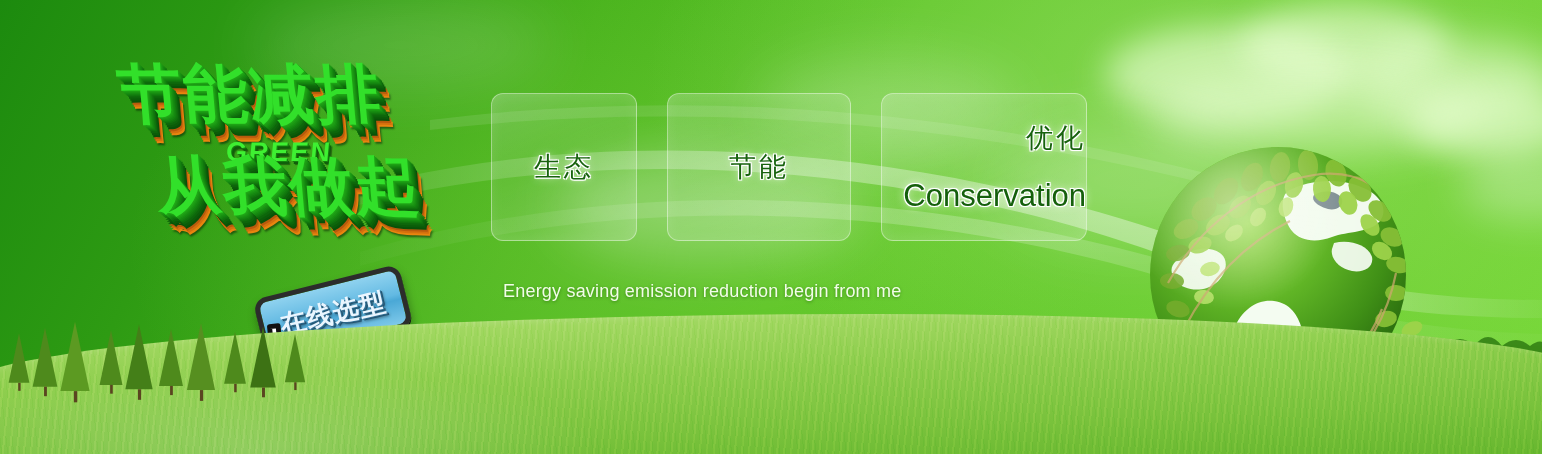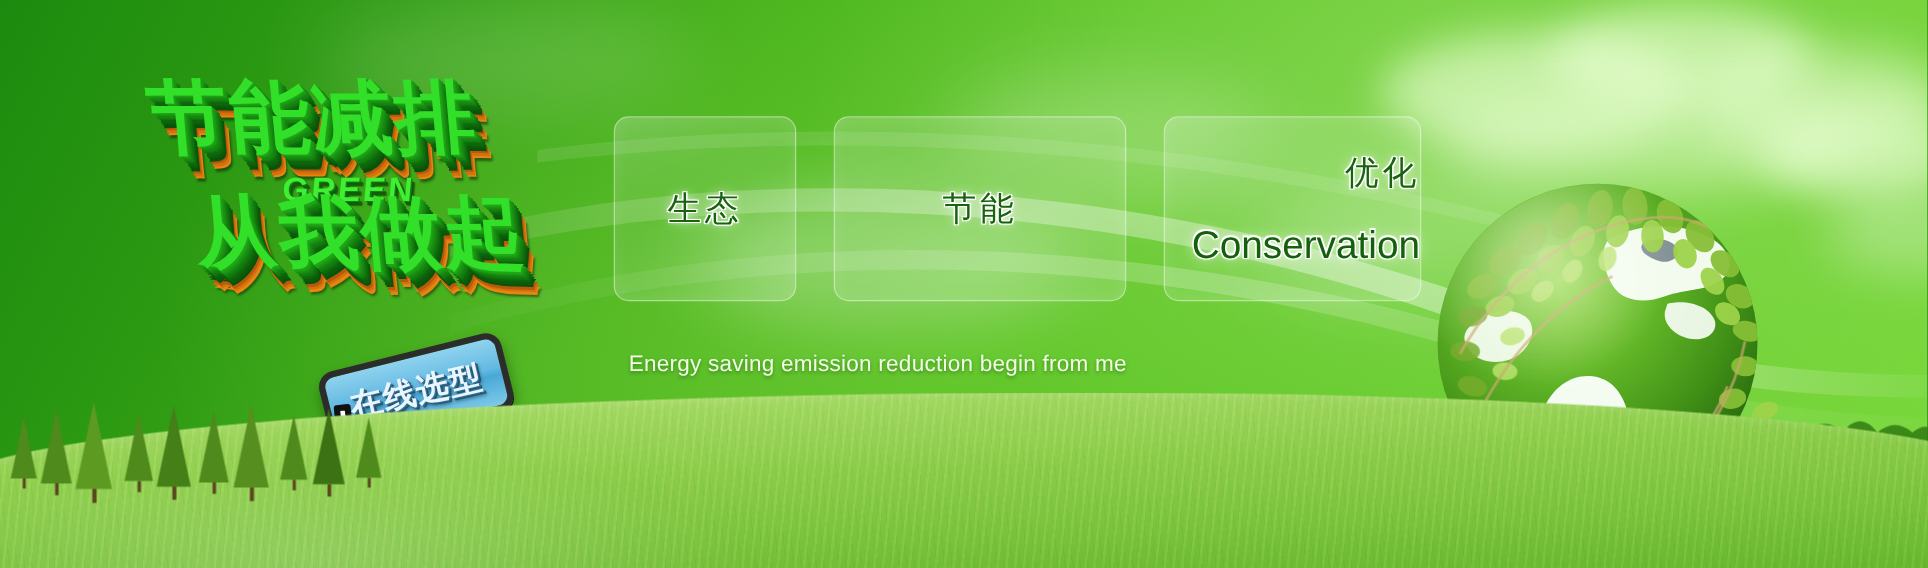--- a/index.html
+++ b/index.html
@@ -115,21 +115,21 @@
   
   #cards { position:absolute; left:491px; top:93px; display:flex; gap:30px; }
   .card {
     width:146px; height:148px;
     border:1px solid rgba(255,255,255,0.42);
     border-radius:12px;
     background:linear-gradient(160deg, rgba(255,255,255,0.20) 0%, rgba(255,255,255,0.08) 45%, rgba(255,255,255,0.16) 100%);
     display:flex; flex-direction:column; align-items:center; justify-content:center; gap:22px;
     box-shadow:0 0 14px rgba(255,255,255,0.10) inset;
   }
-  .card.wide { width:234px; }
+  .card.wide { width:184px; }
   .card.wide2 { width:206px;align-items:flex-end; }
   .cn {
     font-size:27px; color:#18630e; letter-spacing:3px; white-space:nowrap;
     text-shadow:0 0 3px #fff, 1px 1px 0 #fff, -1px 1px 0 #fff, 1px -1px 0 #fff, -1px -1px 0 #fff, 0 0 9px rgba(255,255,255,.9);
   }
   .en {
     font-size:31px; color:#15600c; white-space:nowrap;
     text-shadow:0 0 3px #fff, 1px 1px 0 #fff, -1px 1px 0 #fff, 1px -1px 0 #fff, -1px -1px 0 #fff, 0 0 10px rgba(255,255,255,.95);
   }
   #subtitle {

